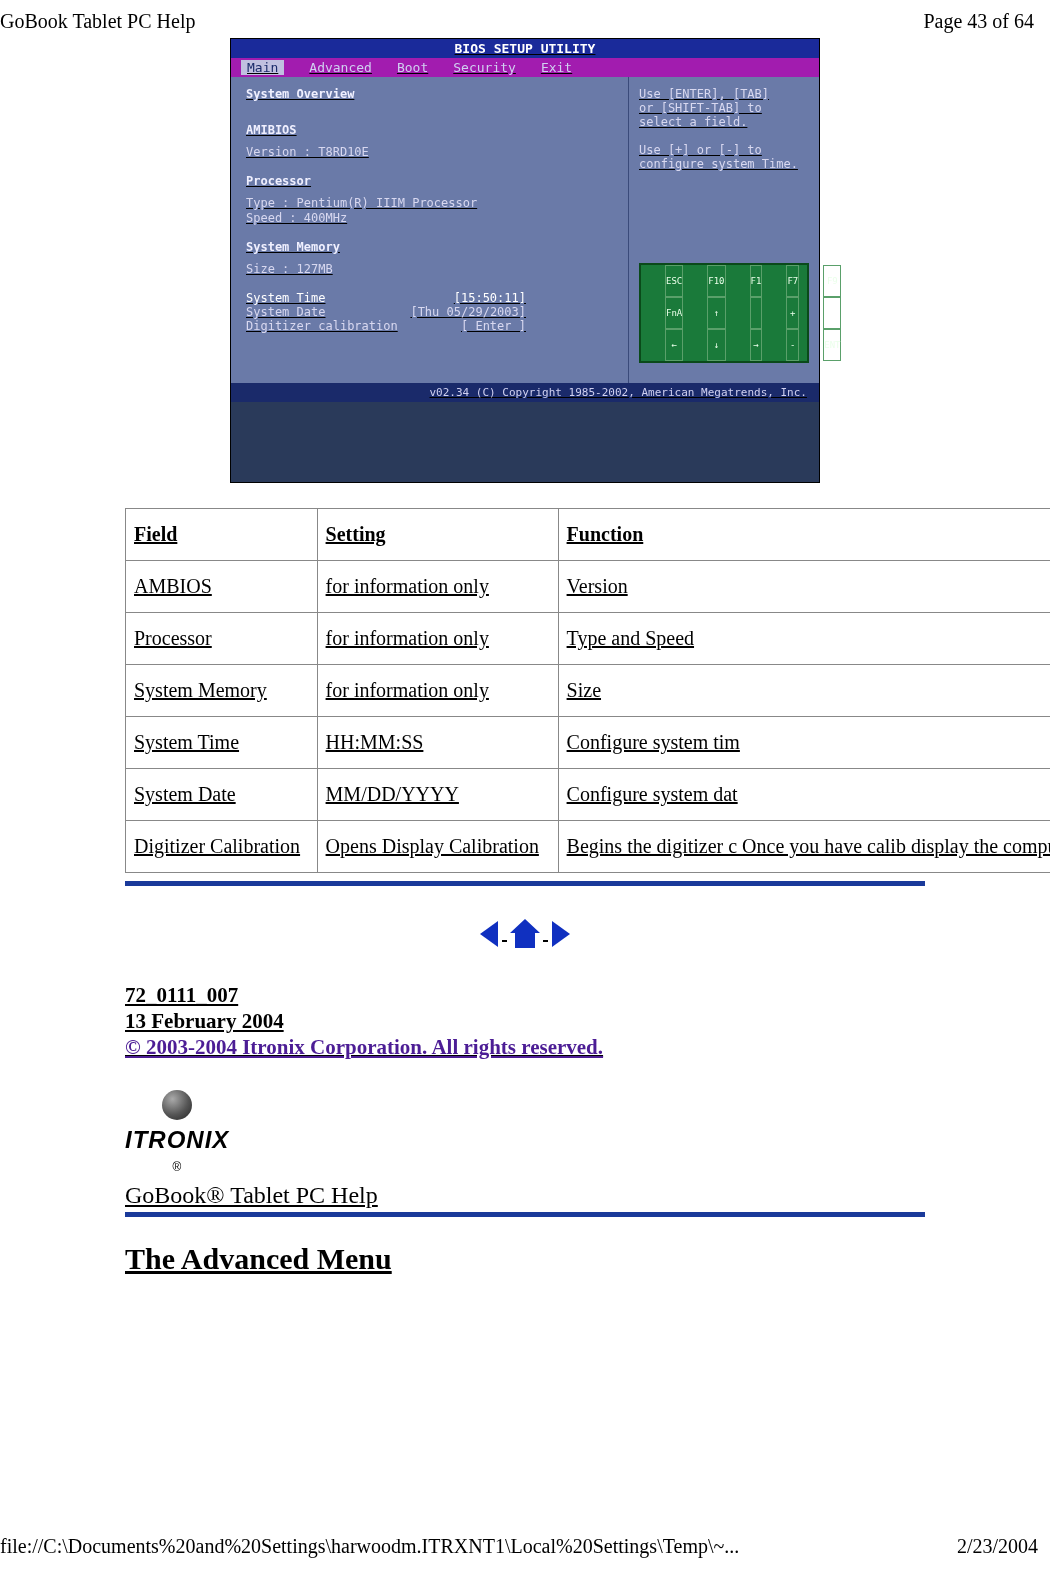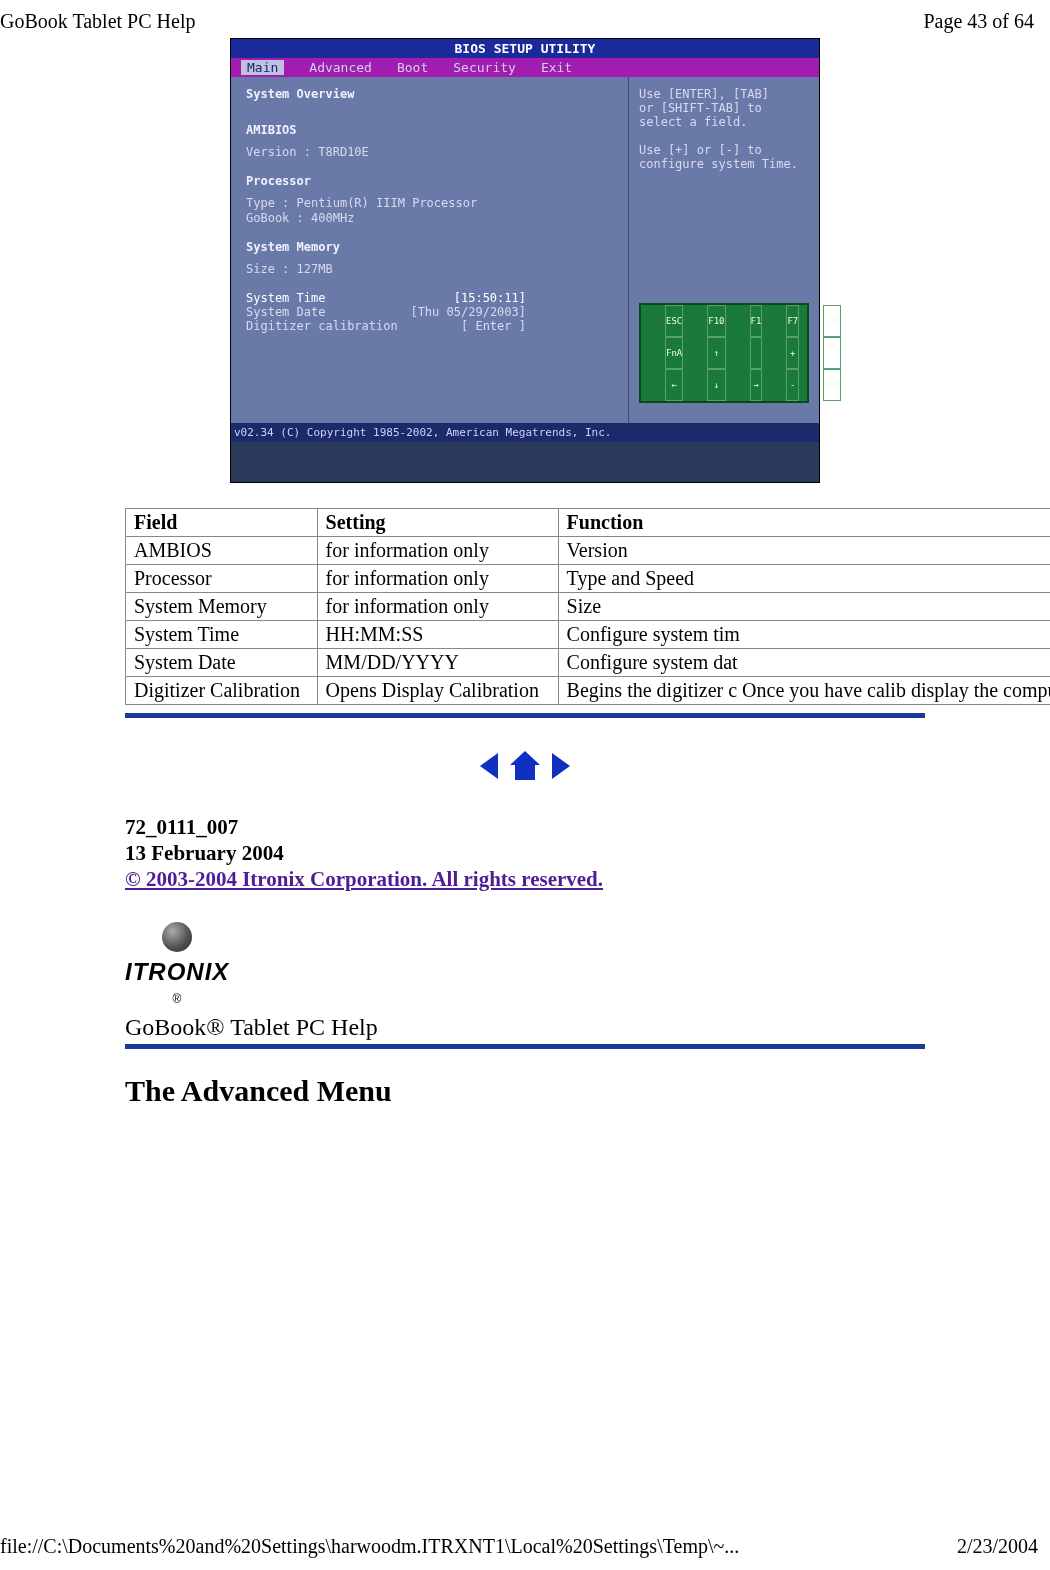--- a/index.html
+++ b/index.html
@@ -13,20 +13,21 @@
       overflow: hidden;
     }
     .page-header {
       display: flex;
       justify-content: space-between;
       padding: 10px 16px 5px 0;
       font-size: 20px;
     }
     .content {
       padding: 0 125px 0 125px;
+      text-decoration: underline;
     }
     .bios-image {
       display: block;
       margin: 0 auto 25px auto;
       width: 590px;
       height: 445px;
       background: #2a3a5a;
       position: relative;
       border: 1px solid #000;
     }
@@ -48,21 +49,21 @@
       display: flex;
       gap: 25px;
     }
     .bios-menubar .active {
       background: #c0c0e0;
       color: #1a2a6a;
       padding: 0 6px;
     }
     .bios-body {
       display: flex;
-      height: 346px;
+      height: 306px;
       background: #6a7aa8;
     }
     .bios-left {
       flex: 1;
       padding: 10px 15px;
       font-family: monospace;
       font-size: 12px;
       color: #d8d8f0;
       border-right: 1px solid #3a4a7a;
       position: relative;
@@ -101,31 +102,31 @@
       display: flex;
       align-items: center;
       justify-content: center;
       margin-left: 24px;
     }
     .bios-footer {
       background: #1a2a6a;
       color: #d0d0f0;
       font-family: monospace;
       font-size: 11px;
-      text-align: left;
-      padding: 3px 3px;
+      text-align: right;
+      padding: 3px 12px;
     }
     table.fields {
       border-collapse: collapse;
       width: 100%;
       margin-bottom: 8px;
     }
     table.fields th, table.fields td {
       border: 1px solid #888;
-      padding: 2px 8px;
+      padding: 14px 8px;
       text-align: left;
       font-size: 20px;
       vertical-align: top;
     }
     table.fields th {
       font-weight: bold;
       background: #fff;
     }
     .thick-hr {
       border: none;
@@ -222,21 +223,21 @@
     </div>
     <div class="bios-body">
       <div class="bios-left">
         <div class="heading">System Overview</div>
         <br>
         <div class="heading">AMIBIOS</div>
         <div class="entry">Version   : T8RD10E</div>
         <br>
         <div class="heading">Processor</div>
         <div class="entry">Type     : Pentium(R) IIIM Processor</div>
-        <div class="entry">GoBook    : 400MHz</div>
+        <div class="entry">Speed    : 400MHz</div>
         <br>
         <div class="heading">System Memory</div>
         <div class="entry">Size     : 127MB</div>
         <br>
         <div style="display:flex;justify-content:space-between;width:280px;">
           <span class="sel">System Time</span>
           <span class="sel">[15:50:11]</span>
         </div>
         <div style="display:flex;justify-content:space-between;width:280px;">
           <span>System Date</span>

